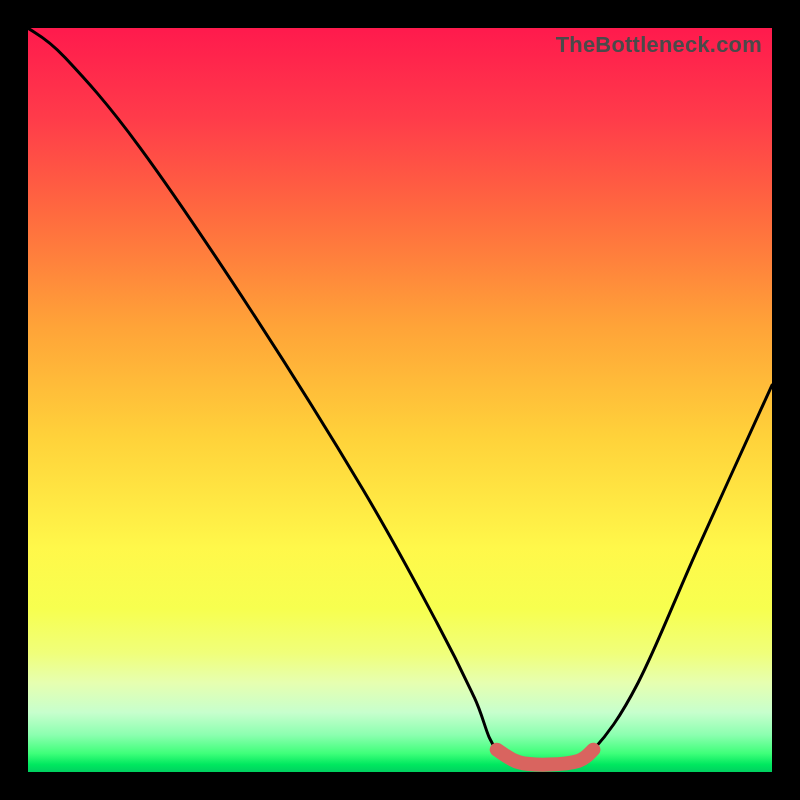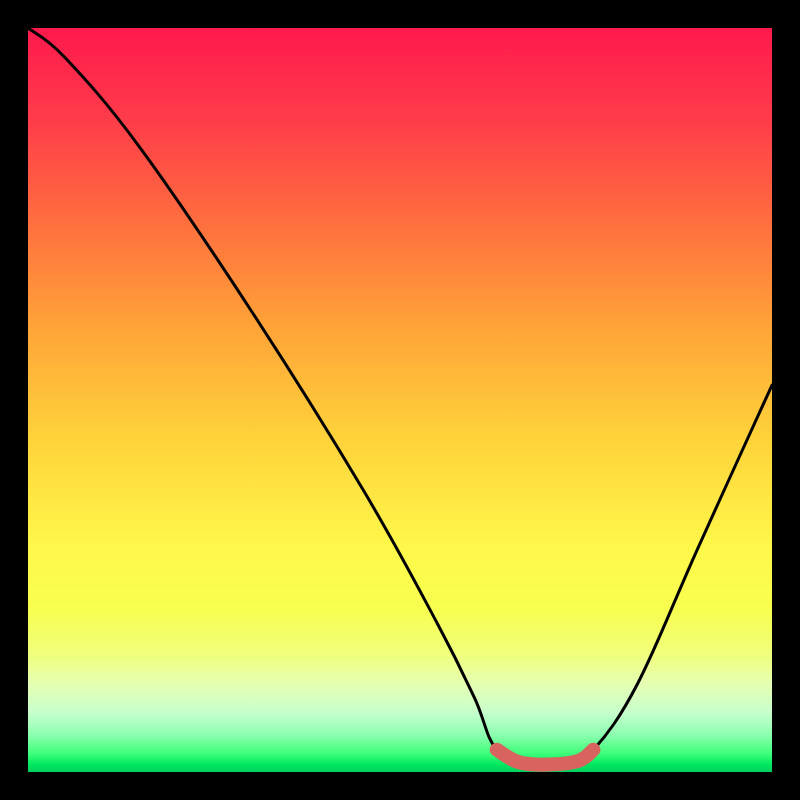--- a/index.html
+++ b/index.html
@@ -83,14 +83,15 @@
 
 <div class="frame">
   <div class="plot">
     <div class="gradient"></div>
 
     <svg class="curve" viewBox="0 0 744 744" preserveAspectRatio="none">
       <path class="main" d="M 0 0 C 6.696000000000001 5.356800000000004, 17.112000000000005 8.332800000000024, 37.2 29.760000000000026 C 57.288 51.18720000000003, 78.12 73.50720000000001, 111.6 119.04000000000002 C 145.07999999999998 164.57280000000003, 183.024 221.11680000000004, 223.2 282.72 C 263.376 344.32320000000004, 301.32 405.0336, 334.8 461.28 C 368.28000000000003 517.5264, 389.1120000000001 557.7024, 409.20000000000005 595.2 C 429.288 632.6976000000001, 435.6864 646.8336, 446.4 669.6 C 457.11359999999996 692.3664, 458.00640000000004 709.6272, 468.72 721.68 C 479.4336 733.7327999999999, 493.8672 733.8815999999999, 505.92 736.56 C 517.9728 739.2384, 524.9663999999999 739.2384, 535.68 736.56 C 546.3936 733.8815999999999, 552.048 736.4111999999999, 565.44 721.68 C 578.8320000000001 706.9488, 591.3312 690.8784, 610.0799999999999 654.72 C 628.8287999999999 618.5616, 645.4944 574.3679999999999, 669.6 520.8 C 693.7056 467.23199999999997, 730.608 386.5824, 744 357.12"></path>
       <path class="valley" d="M 468.72 721.68 C 472.73760000000004 723.95664, 481.66560000000004 731.6496, 491.04 734.328 C 500.4144 737.0064, 510.08639999999997 736.8278399999999, 520.8 736.56 C 531.5136 736.29216, 542.5247999999999 735.5184, 550.56 732.84 C 558.5952 730.1616, 562.7616 723.6888, 565.44 721.68"></path>
     </svg>
 
+    <div class="watermark">TheBottleneck.com</div>
   </div>
 </div>
 
 </body></html>

